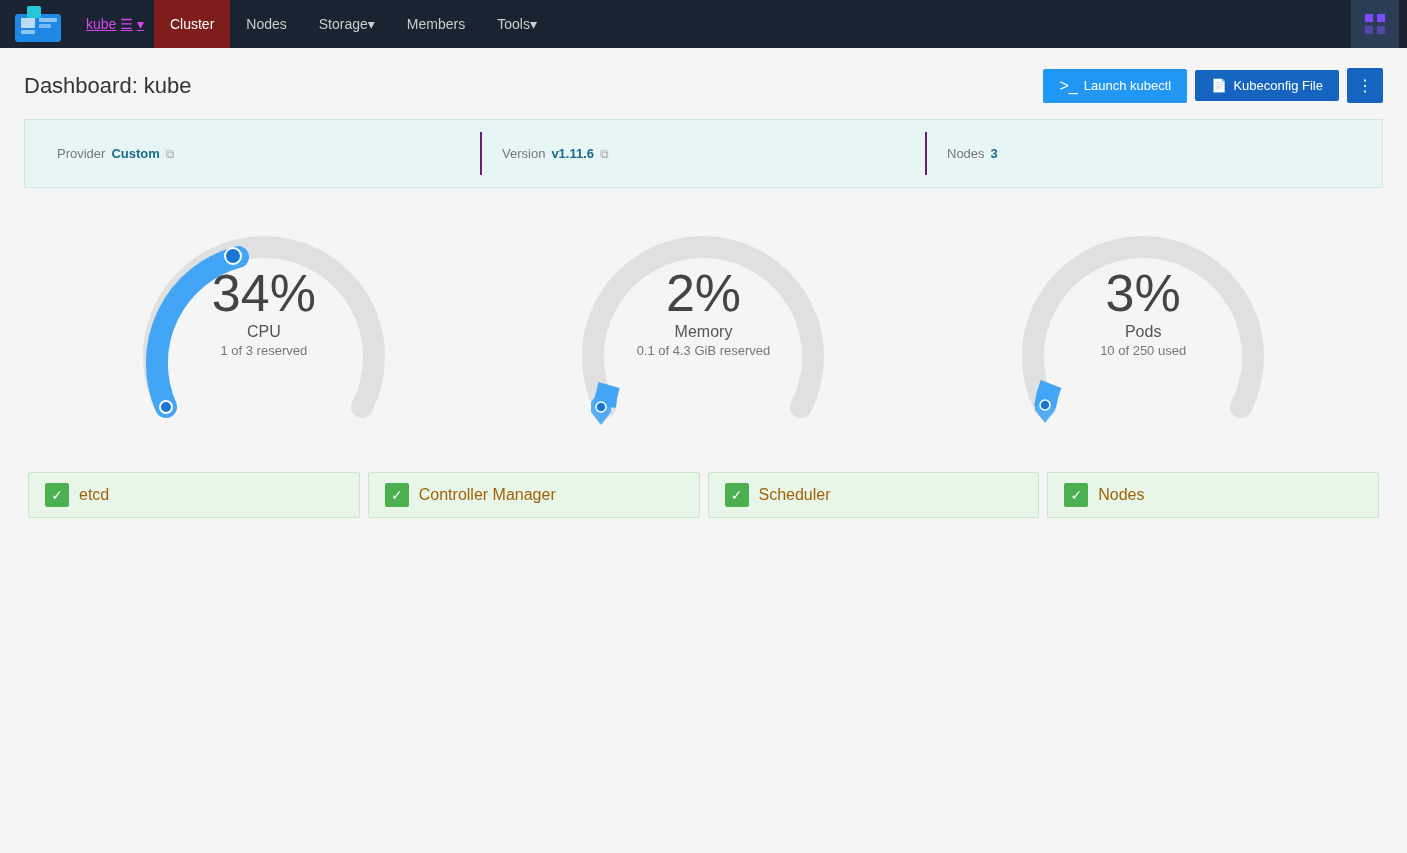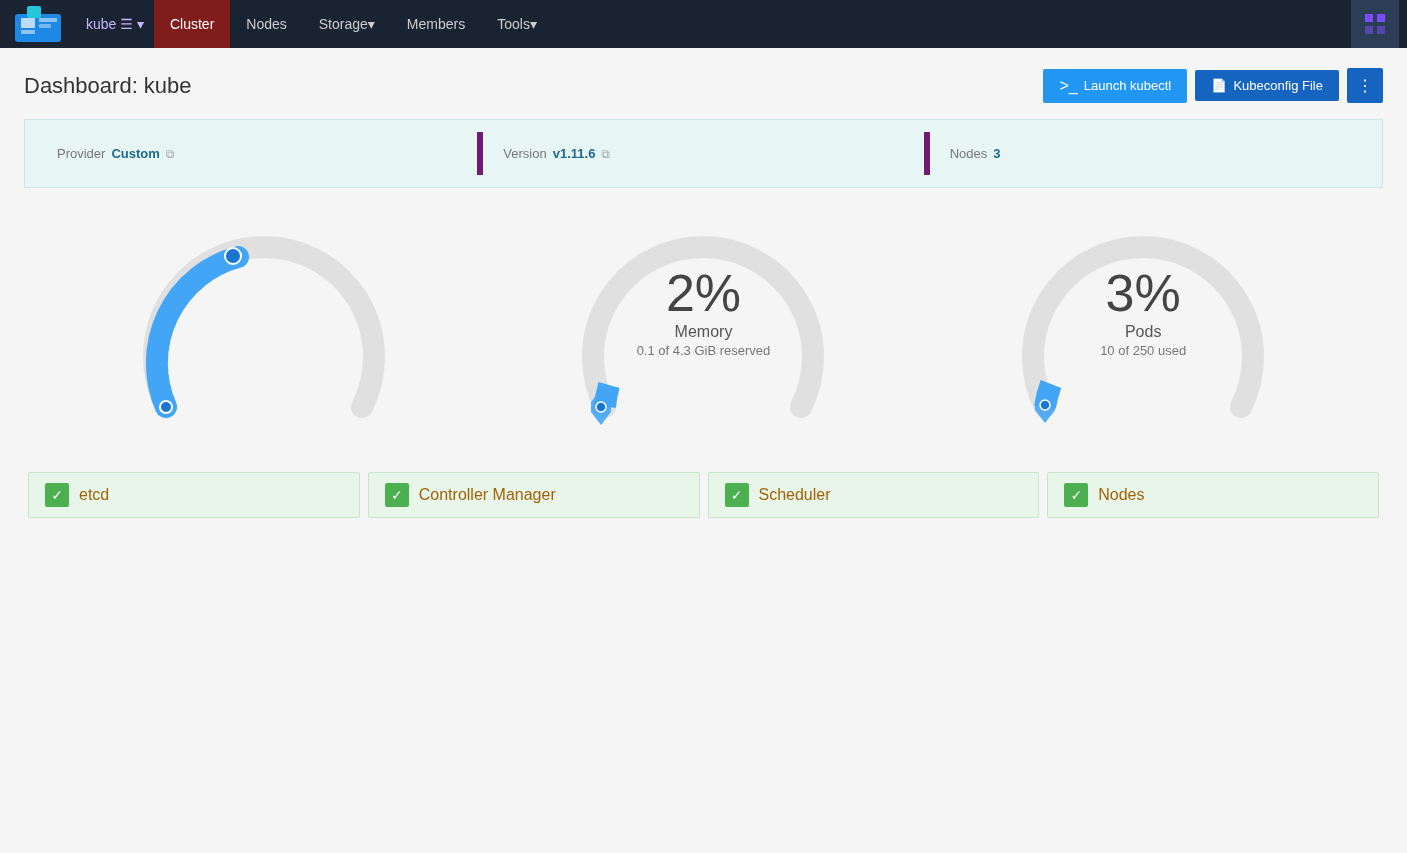--- a/index.html
+++ b/index.html
@@ -24,21 +24,21 @@
     .logo svg { width: 50px; height: 36px; }
     .nav-kube {
       display: flex;
       align-items: center;
       color: #ccc;
       font-size: 14px;
       padding: 0 10px;
       cursor: pointer;
       gap: 4px;
     }
-    .nav-kube span { color: #c4b5fd; }
+    .nav-kube span { color: #d946ef; text-decoration: underline; }
     .nav-item {
       color: #ccc;
       font-size: 14px;
       padding: 0 16px;
       cursor: pointer;
       height: 48px;
       display: flex;
       align-items: center;
       text-decoration: none;
     }
@@ -125,21 +125,21 @@
     .info-item {
       flex: 1;
       padding: 14px 20px;
       display: flex;
       align-items: center;
       gap: 6px;
       font-size: 13px;
       color: #555;
     }
     .info-item + .info-item {
-      border-left: 6px solid #701a75;
+      border-left: 2px solid #701a75;
     }
     .info-label { color: #777; }
     .info-value { color: #1a6b8a; font-weight: 600; }
     .copy-icon {
       color: #aaa;
       cursor: pointer;
       font-size: 12px;
     }
 
     
@@ -317,20 +317,25 @@
         <svg width="300" height="220" viewBox="0 0 300 220">
 
           <path d="M 52 195 A 110 110 0 1 1 248 195" class="gauge-track" stroke-width="22" fill="none" stroke="#e0e0e0" stroke-linecap="butt"></path>
 
           <path d="M 52 195 A 110 110 0 0 1 124 45" class="gauge-fill-cpu" stroke-width="22" fill="none" stroke="#42a5f5" stroke-linecap="butt"></path>
 
           <circle cx="119" cy="44" r="8" fill="#1976d2" stroke="white" stroke-width="2"></circle>
 
           <circle cx="52" cy="195" r="6" fill="#1976d2" stroke="white" stroke-width="2"></circle>
         </svg>
+        <div class="gauge-center-text">
+          <div class="gauge-percent">34%</div>
+          <div class="gauge-label">CPU</div>
+          <div class="gauge-sub">1 of 3 reserved</div>
+        </div>
       </div>
     </div>
 
     <div class="gauge-container">
       <div class="gauge-svg-wrap">
         <svg width="300" height="220" viewBox="0 0 300 220">
           <path d="M 52 195 A 110 110 0 1 1 248 195" class="gauge-track" stroke-width="22" fill="none" stroke="#e0e0e0" stroke-linecap="butt"></path>
 
           <path d="M 52 195 A 110 110 0 0 1 56 173" stroke-width="22" fill="none" stroke="#42a5f5" stroke-linecap="butt"></path>
 

